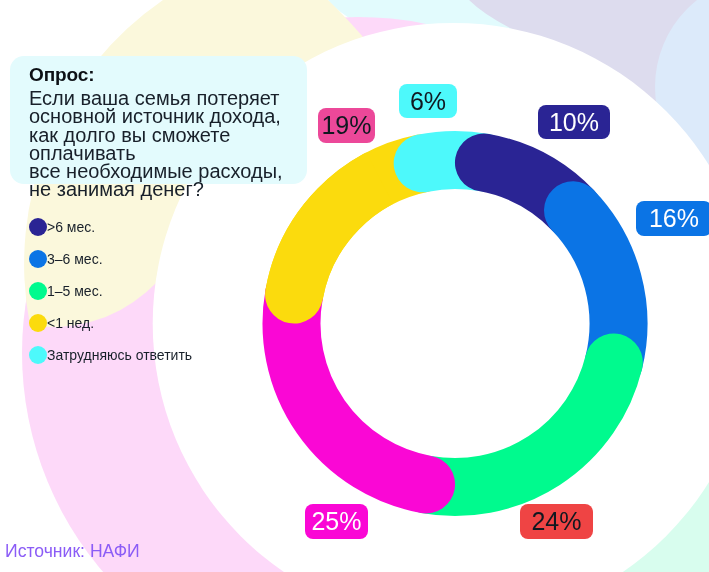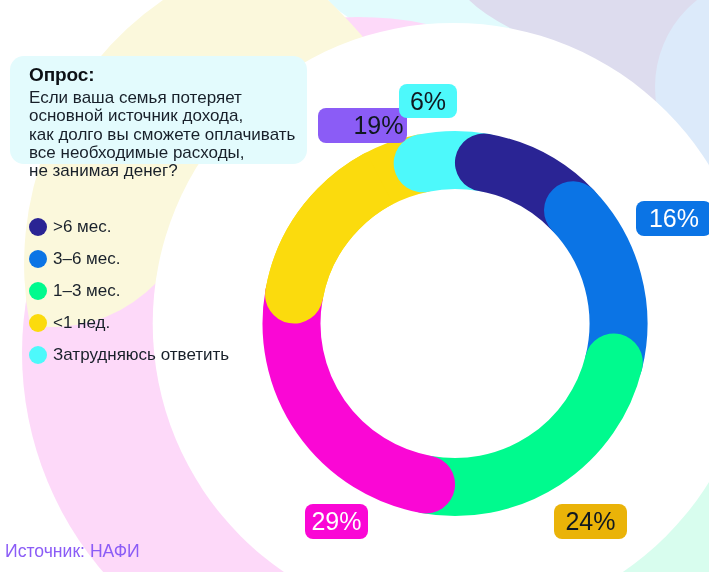--- a/index.html
+++ b/index.html
@@ -2,30 +2,30 @@
 <html><head>
 <meta charset="utf-8">
 <title>Opros</title>
 <style>
   html,body{margin:0;padding:0;}
   body{width:709px;height:572px;overflow:hidden;background:#ffffff;
        font-family:"Liberation Sans","DejaVu Sans",sans-serif;}
   #stage{position:relative;width:709px;height:572px;overflow:hidden;background:#fff;}
   #bg{position:absolute;left:0;top:0;}
   #chart{position:absolute;left:0;top:0;}
-  .card{position:absolute;left:10px;top:56px;width:297px;height:108px;
+  .card{position:absolute;left:10px;top:56px;width:297px;height:128px;
         background:#e3fbfd;border-radius:14px;box-sizing:border-box;}
   .card-title{position:absolute;left:19px;top:8px;font-size:19px;font-weight:bold;
         color:#0d1116;letter-spacing:-.1px;}
-  .card-body{position:absolute;left:19px;top:33px;font-size:17px;line-height:18.3px;
+  .card-body{position:absolute;left:19px;top:33px;font-size:20px;line-height:18.3px;
         color:#18202a;white-space:pre-line;letter-spacing:0;}
   .legend{position:absolute;left:29px;top:211px;}
   .legend-row{display:flex;align-items:center;height:31.9px;}
   .legend-dot{width:18px;height:18px;border-radius:50%;flex:none;}
-  .legend-label{margin-left:6px;font-size:17px;color:#18202a;white-space:nowrap;}
+  .legend-label{margin-left:0;font-size:14px;color:#18202a;white-space:nowrap;}
   .badge{position:absolute;display:flex;align-items:center;justify-content:center;
          border-radius:8px;font-size:25px;line-height:1;}
   .source{position:absolute;left:5px;top:541px;font-size:17.6px;color:#8b5cf6;}
 </style>
 </head>
 <body>
 
 <div id="stage">
 
   <svg id="bg" width="709" height="572" viewBox="0 0 709 572">
@@ -67,31 +67,32 @@
       <div class="legend-row">
         <span class="legend-dot" style="background: rgb(42, 36, 148);"></span>
         <span class="legend-label">&gt;6 мес.</span>
       </div>
       <div class="legend-row">
         <span class="legend-dot" style="background: rgb(11, 116, 229);"></span>
         <span class="legend-label">3–6 мес.</span>
       </div>
       <div class="legend-row">
         <span class="legend-dot" style="background: rgb(0, 250, 142);"></span>
-        <span class="legend-label">1–3 мес.</span>
+        <span class="legend-label">1–5 мес.</span>
       </div>
       <div class="legend-row">
         <span class="legend-dot" style="background: rgb(251, 219, 13);"></span>
         <span class="legend-label">&lt;1 нед.</span>
       </div>
       <div class="legend-row">
         <span class="legend-dot" style="background: rgb(77, 249, 251);"></span>
         <span class="legend-label">Затрудняюсь ответить</span>
       </div>
     </div>
 
   <div class="source">Источник: НАФИ</div>
+<div class="badge" style="left: 538px; top: 105px; width: 72px; height: 34px; background: rgb(42, 36, 148); color: rgb(255, 255, 255);">10%</div>
     <div class="badge" style="left: 636px; top: 201px; width: 76px; height: 35px; background: rgb(11, 116, 229); color: rgb(255, 255, 255);">16%</div>
-    <div class="badge" style="left: 554px; top: 504px; width: 73px; height: 35px; background: #eab308; color: rgb(16, 24, 32);">24%</div>
-    <div class="badge" style="left: 305px; top: 504px; width: 63px; height: 35px; background: rgb(250, 7, 213); color: rgb(255, 255, 255);">29%</div>
-    <div class="badge" style="left: 318px; top: 108px; width: 57px; height: 35px; background: #8b5cf6; color: rgb(16, 24, 32); padding-left: 32px;">19%</div>
+    <div class="badge" style="left: 520px; top: 504px; width: 73px; height: 35px; background: #ef4444; color: rgb(16, 24, 32);">24%</div>
+    <div class="badge" style="left: 305px; top: 504px; width: 63px; height: 35px; background: rgb(250, 7, 213); color: rgb(255, 255, 255);">25%</div>
+    <div class="badge" style="left: 318px; top: 108px; width: 57px; height: 35px; background: #ec4899; color: rgb(16, 24, 32);">19%</div>
     <div class="badge" style="left: 399px; top: 84px; width: 58px; height: 34px; background: rgb(77, 249, 251); color: rgb(16, 24, 32);">6%</div>
   </div>
 
 </body></html>

